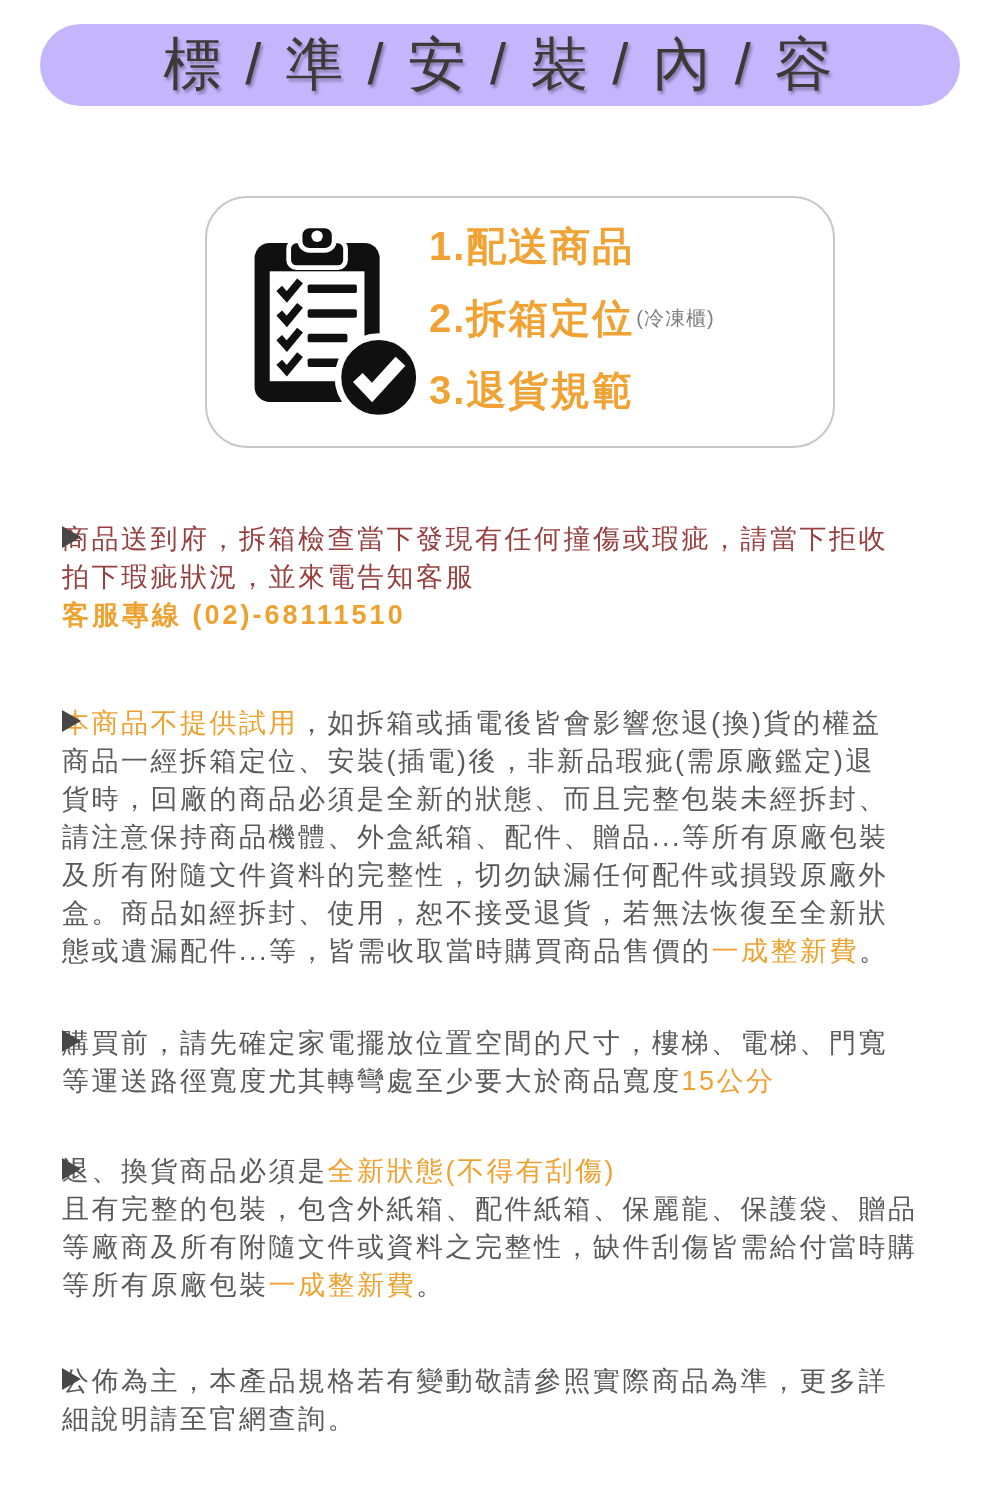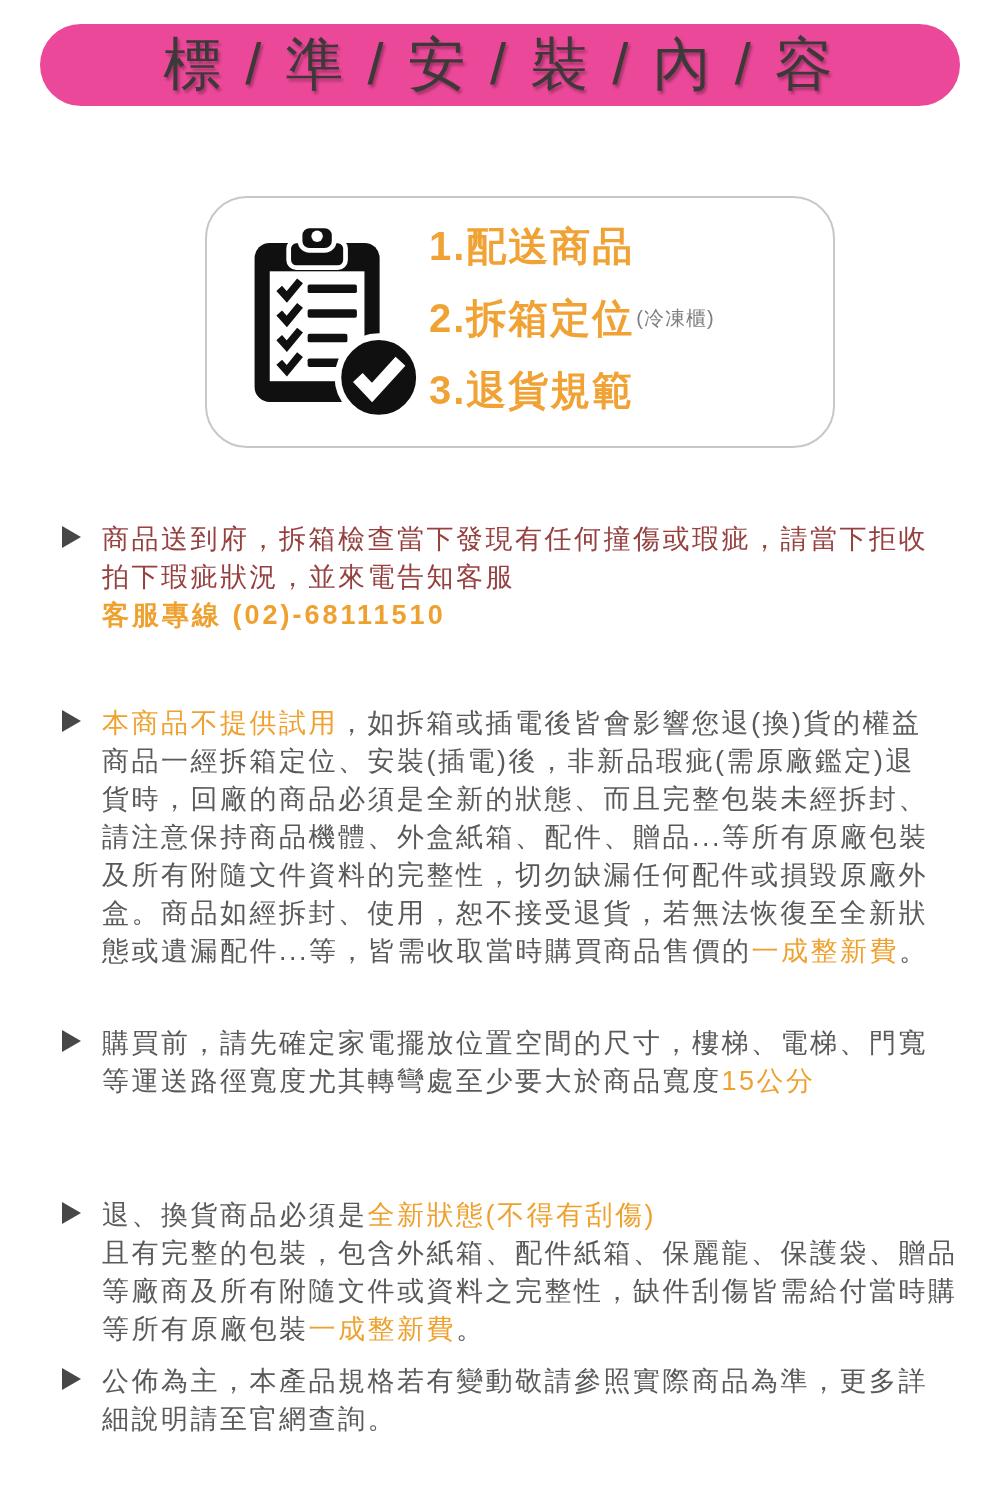--- a/index.html
+++ b/index.html
@@ -6,21 +6,21 @@
   body{
     width:1000px;height:1500px;background:#ffffff;position:relative;
     font-family:"Liberation Sans","DejaVu Sans",sans-serif;
     -webkit-font-smoothing:antialiased;
   }
   .page{position:absolute;inset:0;}
 
   
   .header-pill{
     position:absolute;left:40px;top:24px;width:920px;height:82px;
-    background:#ec4899;border-radius:46px;
+    background:#c4b5fd;border-radius:46px;
     display:flex;align-items:center;justify-content:center;
   }
   .header-title{
     font-size:58px;font-weight:300;color:#3e3939;letter-spacing:4px;
     text-shadow:2px 3px 3px rgba(0,0,0,0.30);white-space:nowrap;
   }
 
   
   .info-card{
     position:absolute;left:205px;top:196px;width:630px;height:252px;
@@ -31,21 +31,21 @@
   .step{height:72px;display:flex;align-items:center;white-space:nowrap;}
   .step-label{font-size:40px;font-weight:bold;color:#f0a334;letter-spacing:2px;}
   .step-note{font-size:20px;color:#7f7f7f;margin-left:2px;letter-spacing:1px;}
 
   
   .bullet{position:absolute;left:62px;width:900px;}
   .tri{
     position:absolute;left:0;top:6px;width:0;height:0;
     border-left:19px solid #474747;border-top:11px solid transparent;border-bottom:11px solid transparent;
   }
-  .btext{margin-left:40px;}
+  .btext{}
   .line{font-size:27px;line-height:38px;letter-spacing:2.5px;color:#5a5a5a;white-space:nowrap;}
   .maroon{color:#964140;}
   .orange{color:#efa12f;font-weight:normal;}
   .hotline{color:#efa12f;font-weight:bold;letter-spacing:3px;}
 </style>
 </head>
 <body>
 
 <div class="page">
 
@@ -114,21 +114,21 @@
   <div class="bullet" style="top:1024px">
     <span class="tri"></span>
     <div class="btext">
       <div class="line">購買前，請先確定家電擺放位置空間的尺寸，樓梯、電梯、門寬</div>
       <div class="line">
         <span>等運送路徑寬度尤其轉彎處至少要大於商品寬度</span><span class="orange">15公分</span>
       </div>
     </div>
   </div>
 
-  <div class="bullet" style="top:1196px">
+  <div class="bullet" style="top:1152px">
     <span class="tri"></span>
     <div class="btext">
       <div class="line">
         <span>退、換貨商品必須是</span><span class="orange">全新狀態(不得有刮傷)</span>
       </div>
       <div class="line">且有完整的包裝，包含外紙箱、配件紙箱、保麗龍、保護袋、贈品</div>
       <div class="line">等廠商及所有附隨文件或資料之完整性，缺件刮傷皆需給付當時購</div>
       <div class="line">
         <span>等所有原廠包裝</span><span class="orange">一成整新費</span><span>。</span>
       </div>

